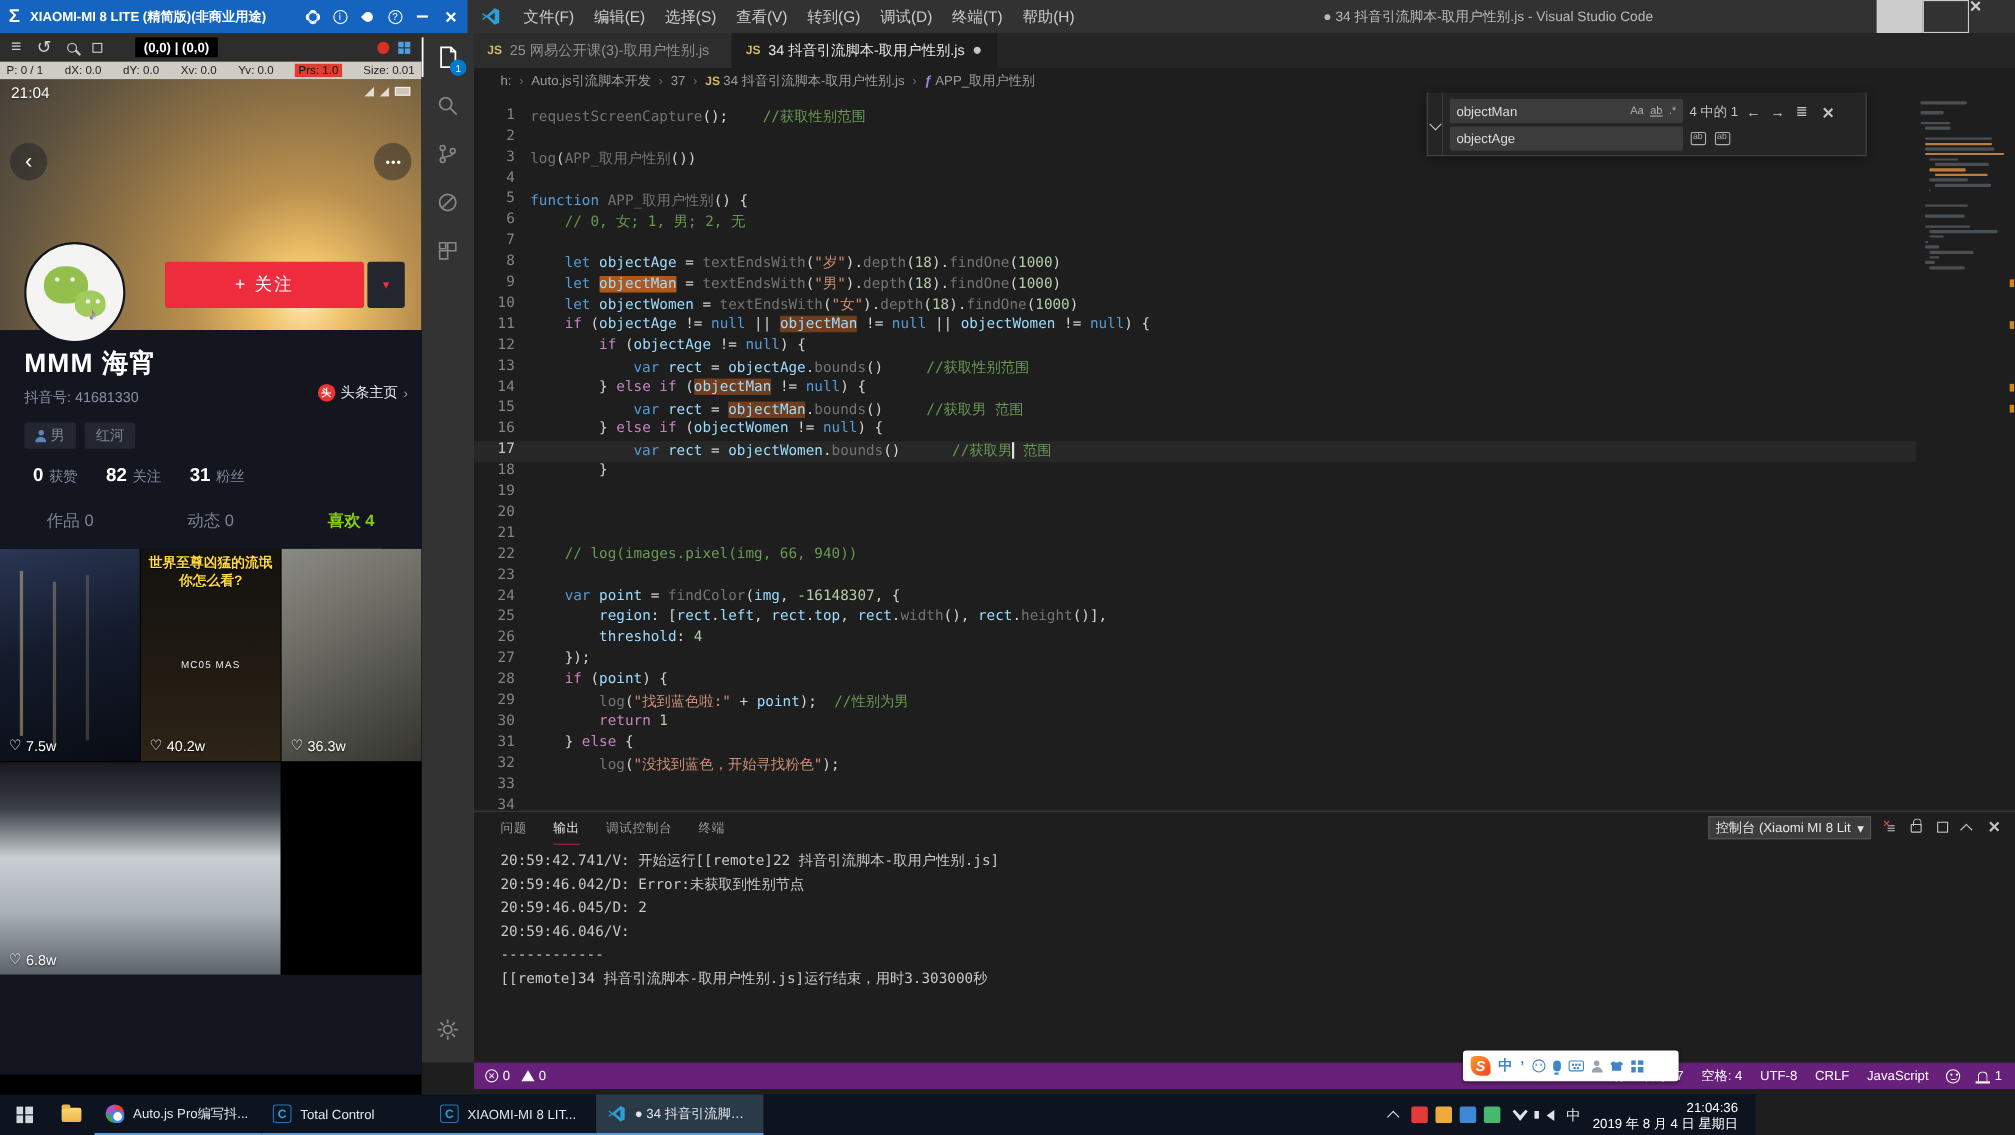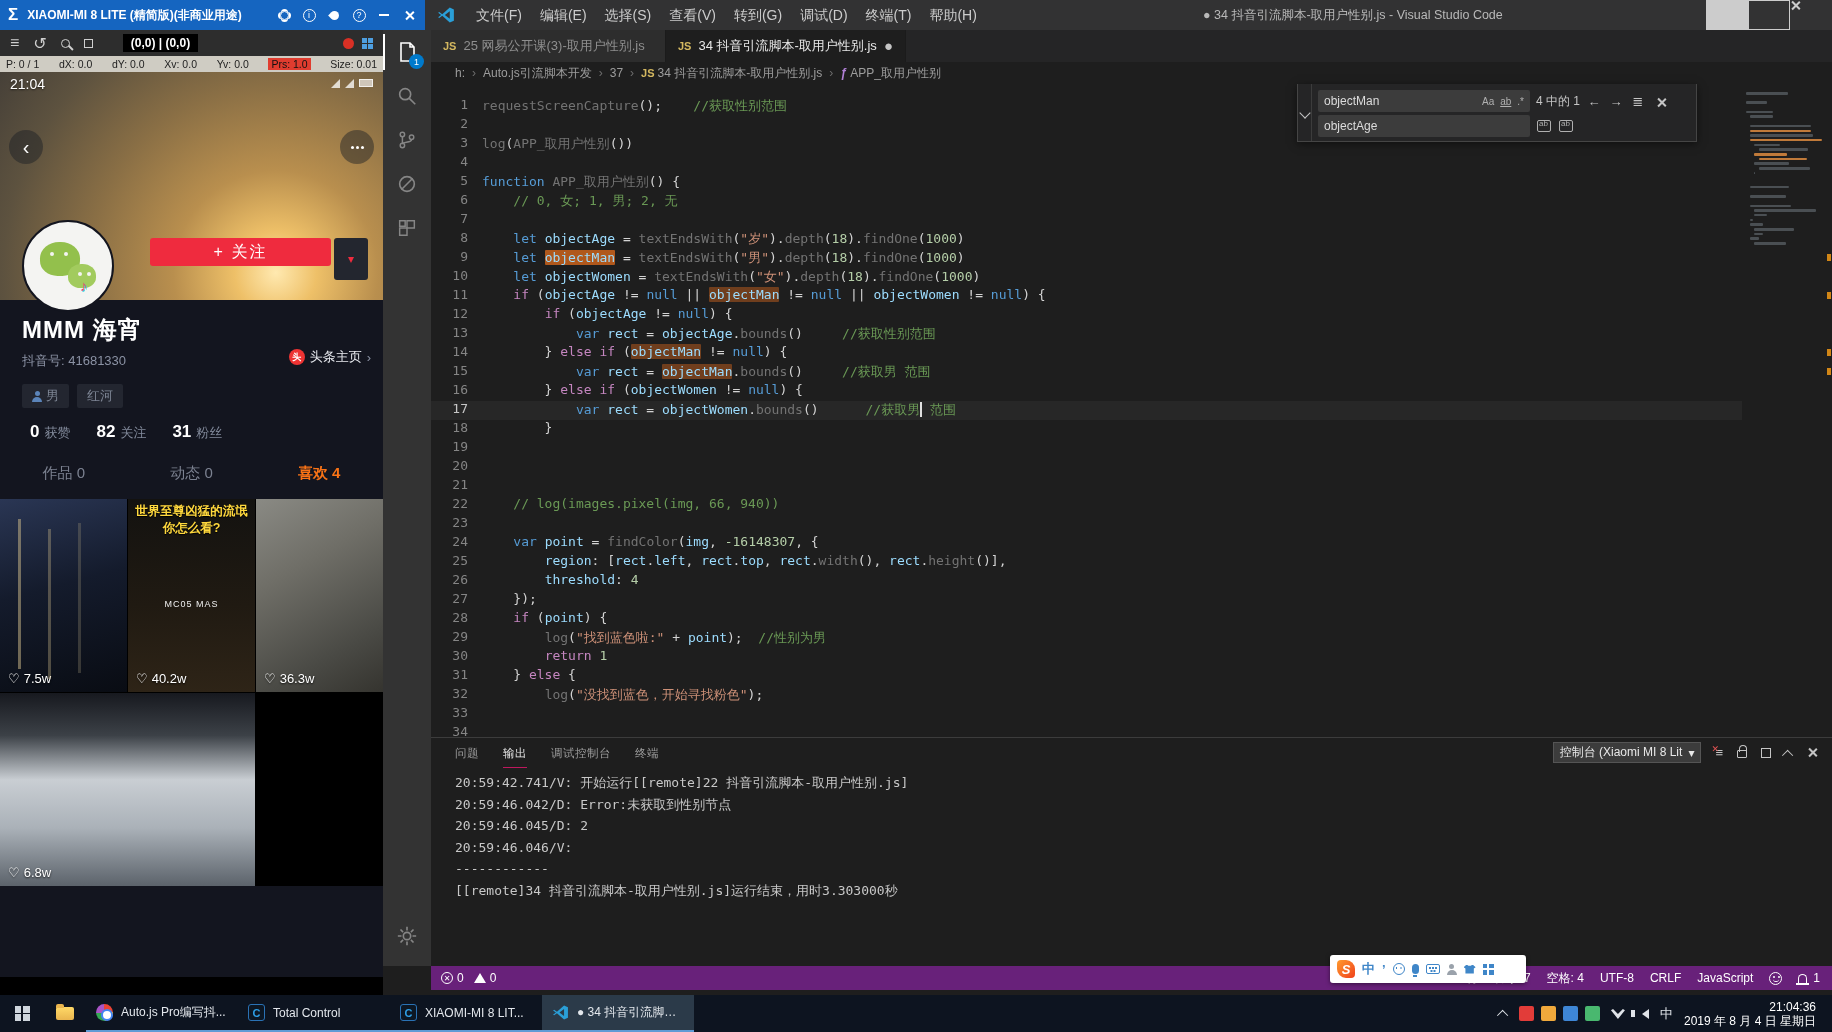--- a/index.html
+++ b/index.html
@@ -48,38 +48,38 @@
   #p-body{position:absolute;left:0;top:228px;width:383px;height:695px;background:#13151f}
   #p-avatar{position:absolute;left:22px;top:148px;width:92px;height:92px;border-radius:50%;background:#f4f4f2;border:2px solid #13151f;display:flex;align-items:center;justify-content:center}
   .wechat{position:relative;width:56px;height:48px}
   .wechat .b1,.wechat .b2{position:absolute;background:#93c04c;border-radius:48% 48% 44% 44%}
   .wechat .b1{width:40px;height:34px;left:0;top:0}
   .wechat .b2{width:28px;height:24px;right:0;bottom:2px;background:#a2cb5e}
   .wechat i{position:absolute;width:4px;height:4px;border-radius:50%;background:#f4f4f2}
   .wechat .e1{left:10px;top:10px}.wechat .e2{left:24px;top:10px}
   .wechat .e3{right:14px;bottom:14px}.wechat .e4{right:5px;bottom:14px}
   .tiknote{position:absolute;left:40px;bottom:-4px;font-size:15px;color:#e84a6a;text-shadow:1px 1px 0 #39d2e4}
-  #p-follow{position:absolute;left:150px;top:166px;width:181px;height:28px;background:#ef2b3e;border-radius:3px;color:#fff;font-size:16px;display:flex;align-items:center;justify-content:center;letter-spacing:2px}
+  #p-follow{position:absolute;left:150px;top:166px;width:181px;height:42px;background:#ef2b3e;border-radius:3px;color:#fff;font-size:16px;display:flex;align-items:center;justify-content:center;letter-spacing:2px}
   #p-follow-dd{position:absolute;left:334px;top:166px;width:34px;height:42px;background:#23262f;border-radius:3px;color:#ef2b3e;display:flex;align-items:center;justify-content:center;font-size:12px}
   #p-name{position:absolute;left:22px;top:242px;color:#fff;font-size:24px;font-weight:bold;letter-spacing:1px}
   #p-id{position:absolute;left:22px;top:280px;color:#8b92a4;font-size:13px}
   #p-toutiao{position:absolute;right:12px;top:276px;display:flex;align-items:center;gap:5px;color:#e8eaef;font-size:13px}
   #p-toutiao .ticon{width:16px;height:16px;border-radius:50%;background:#e33;color:#fff;font-size:9px;display:flex;align-items:center;justify-content:center;font-weight:bold}
   #p-toutiao .sep{color:#8b92a4}
   #p-chips{position:absolute;left:22px;top:312px;display:flex;gap:8px}
   .chip{height:24px;background:#232630;border-radius:2px;color:#7f8796;font-size:13px;display:flex;align-items:center;padding:0 10px;gap:4px}
   .person-ic{width:10px;height:10px;position:relative;display:inline-block}
   .person-ic::before{content:"";position:absolute;left:2.5px;top:0;width:5px;height:5px;border-radius:50%;background:#5b84b9}
   .person-ic::after{content:"";position:absolute;left:0;bottom:-1px;width:10px;height:5px;border-radius:5px 5px 0 0;background:#5b84b9}
   #p-stats{position:absolute;left:30px;top:350px;display:flex;gap:26px;align-items:baseline}
   #p-stats .num{color:#fff;font-size:17px;font-weight:bold}
   #p-stats .lab{color:#828a9b;font-size:13px;margin-left:5px}
   #p-tabs{position:absolute;left:0;top:392px;width:383px;height:34px;display:flex}
   #p-tabs .ptab{flex:1;text-align:center;font-size:15px;color:#7c8291;position:relative}
-  #p-tabs .ptab.active{color:#f97316;font-weight:bold}
+  #p-tabs .ptab.active{color:#84cc16;font-weight:bold}
   #p-tabs .ptab.active::after{content:"";position:absolute;left:50%;transform:translateX(-50%);bottom:-4px;width:56px;height:3px;background:#f2d024}
   #p-grid{position:absolute;left:0;top:427px;width:383px;display:grid;grid-template-columns:127px 127px 127px;grid-auto-rows:193px;gap:1px;background:#000}
   .vcell{position:relative;overflow:hidden}
   .vcell.night{background:linear-gradient(165deg,#2a3654 0%,#141b2c 45%,#090c13 100%)}
   .vcell.night::after{content:"";position:absolute;left:18px;top:20px;width:3px;height:150px;background:rgba(210,190,140,.5);box-shadow:30px 10px 0 rgba(210,190,140,.35),60px 4px 0 rgba(160,150,120,.3)}
   .vcell.cap{background:linear-gradient(#131210 0%,#201a12 55%,#2e2417 100%)}
   .vcell.device{background:linear-gradient(150deg,#8a8a84 0%,#6f6e67 35%,#4a4a45 75%,#35342f 100%)}
   .vcell.car{background:linear-gradient(180deg,#17191f 0%,#3c4147 22%,#c9ced3 45%,#aab1b8 70%,#5c636b 100%)}
   .vcell.empty{background:#000}
   .vlikes{position:absolute;left:8px;bottom:6px;color:#fff;font-size:13px;text-shadow:0 1px 2px rgba(0,0,0,.8);display:flex;gap:4px;align-items:center}
@@ -187,21 +187,21 @@
   .ime-kbd{width:14px;height:10px;border:1.4px solid #3f86c8;border-radius:2px;position:relative;display:inline-block}
   .ime-kbd::after{content:"";position:absolute;left:2px;top:2px;width:2px;height:2px;background:#3f86c8;box-shadow:3px 0 0 #3f86c8,6px 0 0 #3f86c8,1.5px 3px 0 #3f86c8,4.5px 3px 0 #3f86c8}
   .ime-person{width:10px;height:10px;position:relative;display:inline-block}
   .ime-person::before{content:"";position:absolute;left:2.5px;top:0;width:5px;height:5px;border-radius:50%;background:#9aa2ab}
   .ime-person::after{content:"";position:absolute;left:0;bottom:-1px;width:10px;height:5px;border-radius:5px 5px 0 0;background:#9aa2ab}
   .ime-shirt{width:12px;height:9px;background:#3f86c8;clip-path:polygon(0 30%,25% 0,40% 15%,60% 15%,75% 0,100% 30%,85% 45%,85% 100%,15% 100%,15% 45%);display:inline-block}
   .ime-grid{width:11px;height:11px;display:inline-grid;grid-template-columns:1fr 1fr;gap:1.5px}
   .ime-grid i{background:#3f86c8}
 
   
-  #taskbar{position:absolute;left:0;top:995px;width:1832px;height:37px;background:#0d1420;z-index:50;display:flex;align-items:center}
+  #taskbar{position:absolute;left:0;top:995px;width:1596px;height:37px;background:#0d1420;z-index:50;display:flex;align-items:center}
   #tb-start{width:44px;height:37px;display:flex;align-items:center;justify-content:center}
   .win-grid{width:15px;height:15px;display:grid;grid-template-columns:1fr 1fr;gap:1.5px}
   .win-grid i{background:#cfd6dd}
   #tb-explorer{width:42px;height:37px;display:flex;align-items:center;justify-content:center}
   .folder-ic{width:18px;height:13px;background:linear-gradient(#ffd967,#eab54e);border-radius:2px;position:relative}
   .folder-ic::before{content:"";position:absolute;left:0;top:-3px;width:8px;height:4px;background:#eab54e;border-radius:2px 2px 0 0}
   .tb-btn{height:37px;width:152px;display:flex;align-items:center;gap:8px;padding:0 10px;border-bottom:2px solid #5f9bd5;color:#e3e7ec;font-size:12px;white-space:nowrap;overflow:hidden}
   .tb-btn.active{background:#2b3a49}
   .tb-label{overflow:hidden;text-overflow:ellipsis}
   .ic-chrome{width:17px;height:17px;border-radius:50%;background:conic-gradient(#ea4335 0 25%,#fbbc05 0 50%,#34a853 0 75%,#a954c7 0 100%);position:relative;flex:none}

